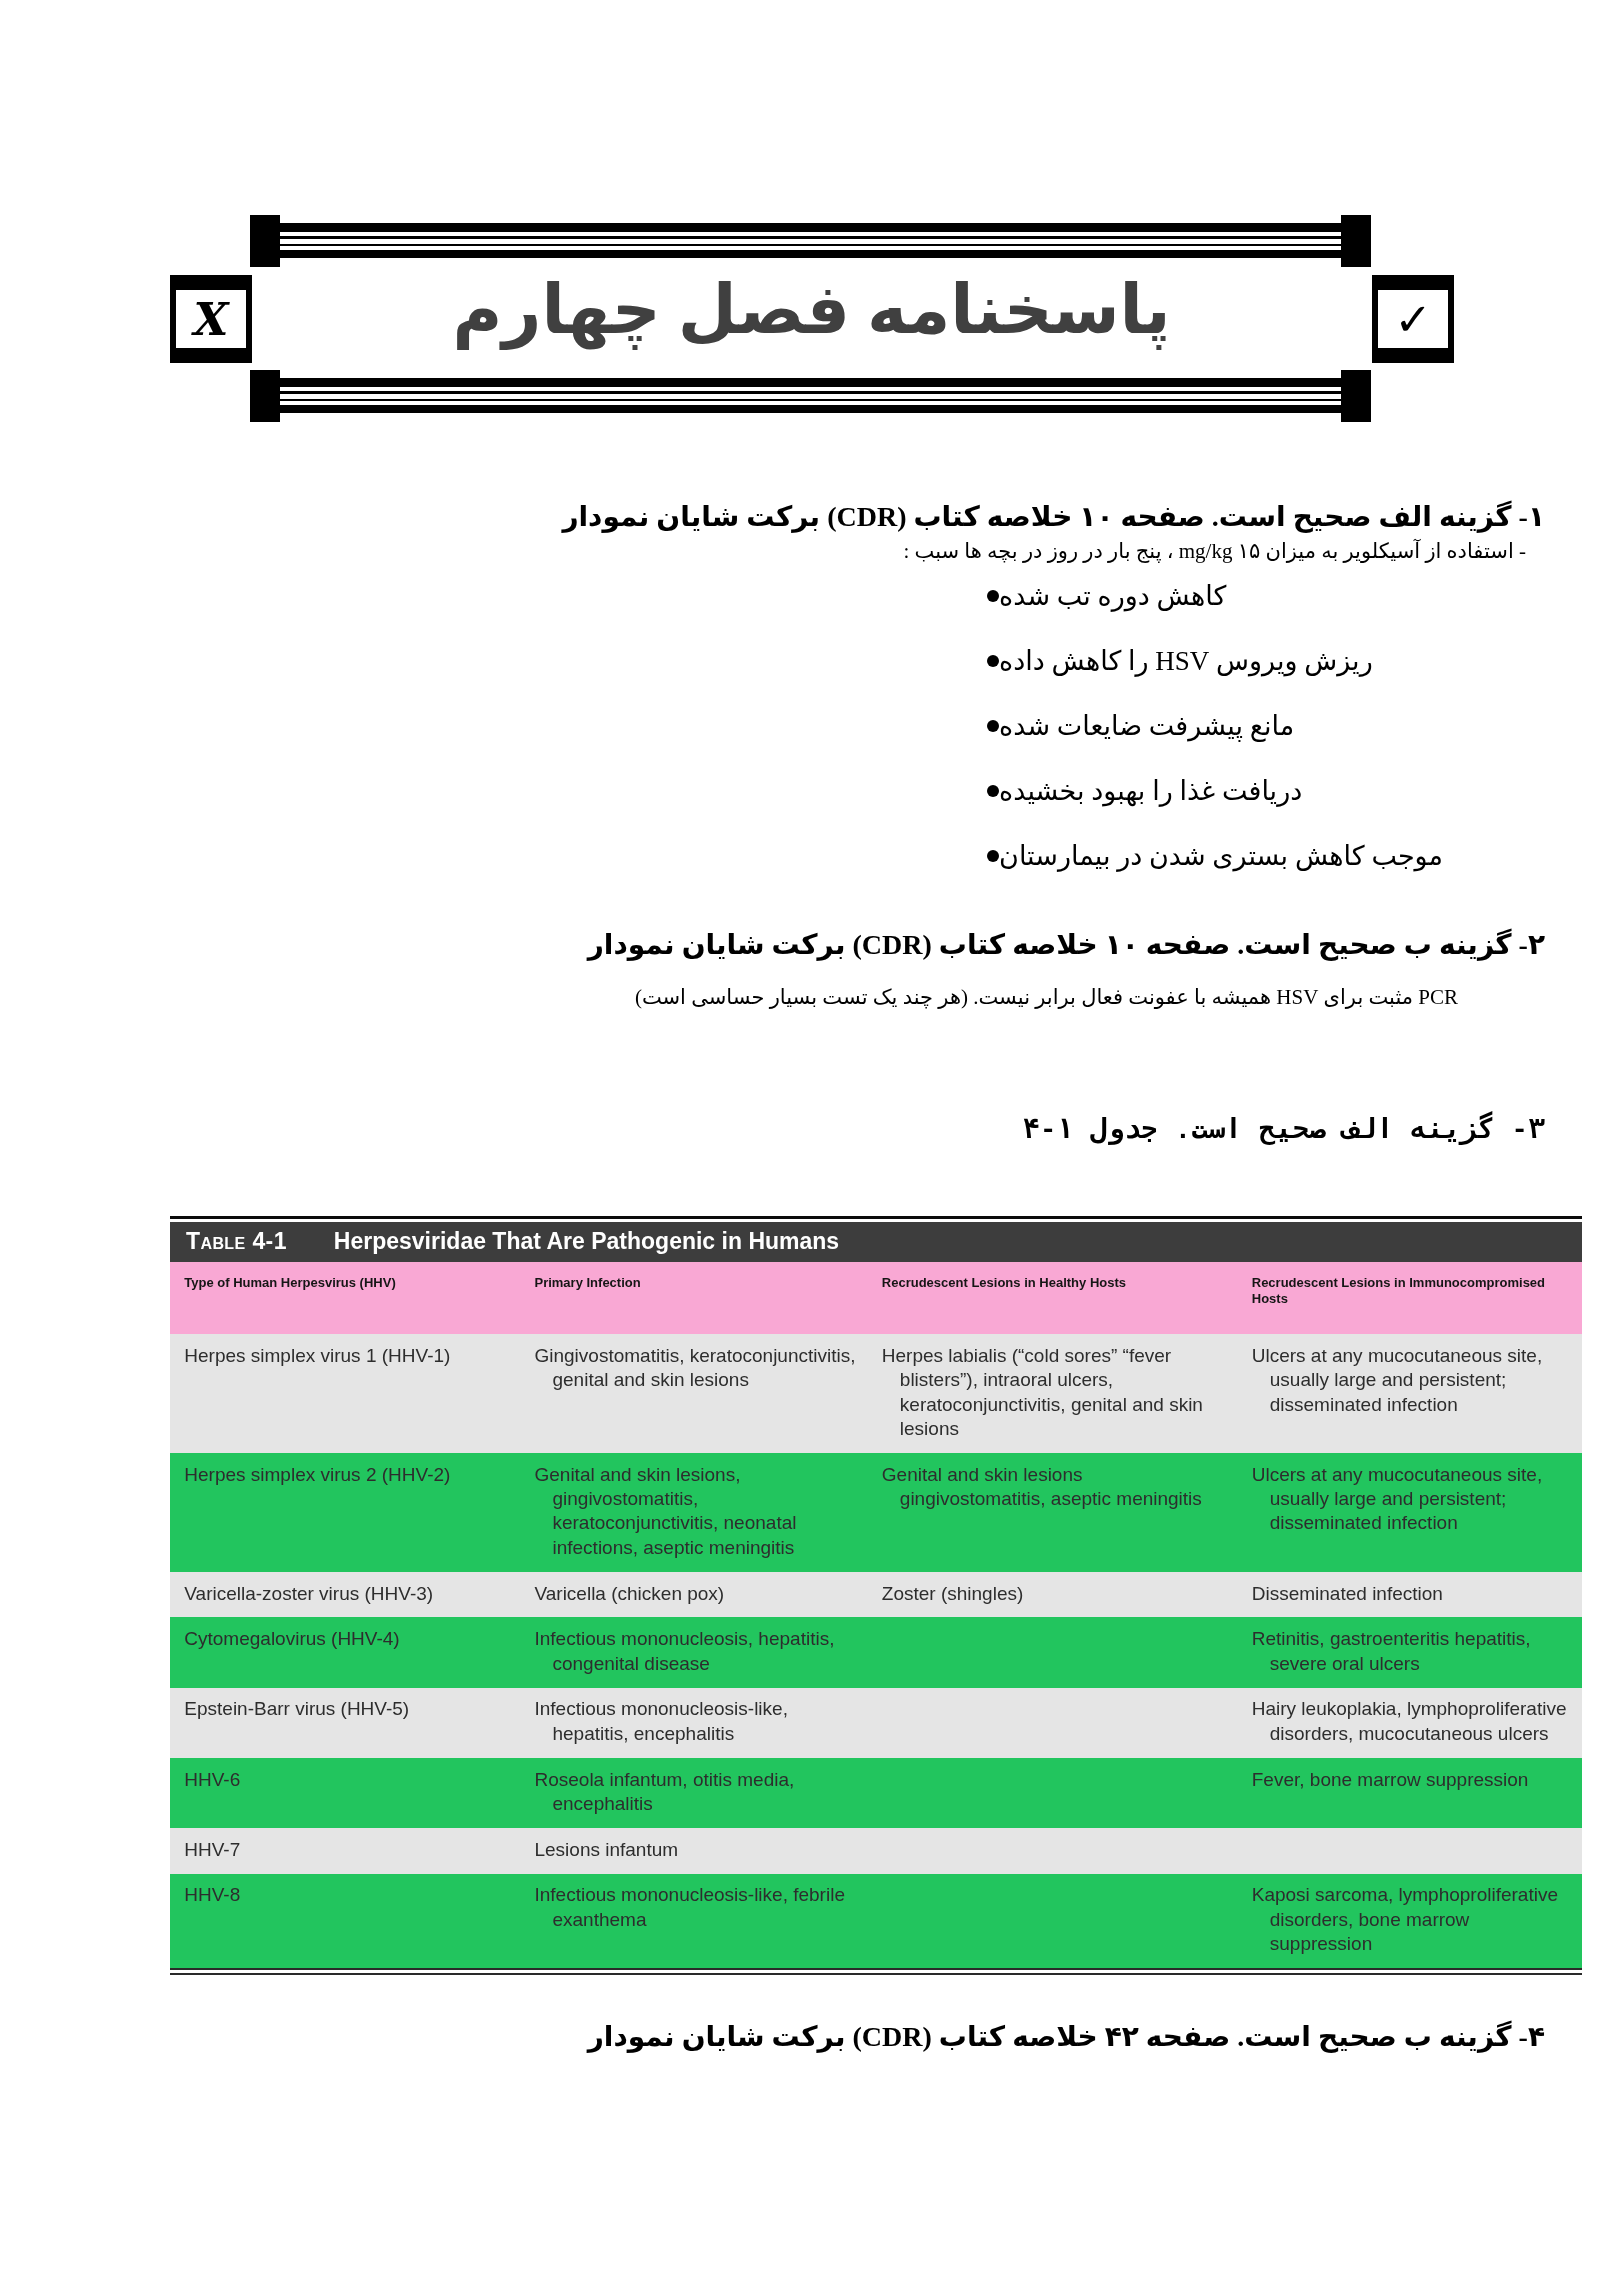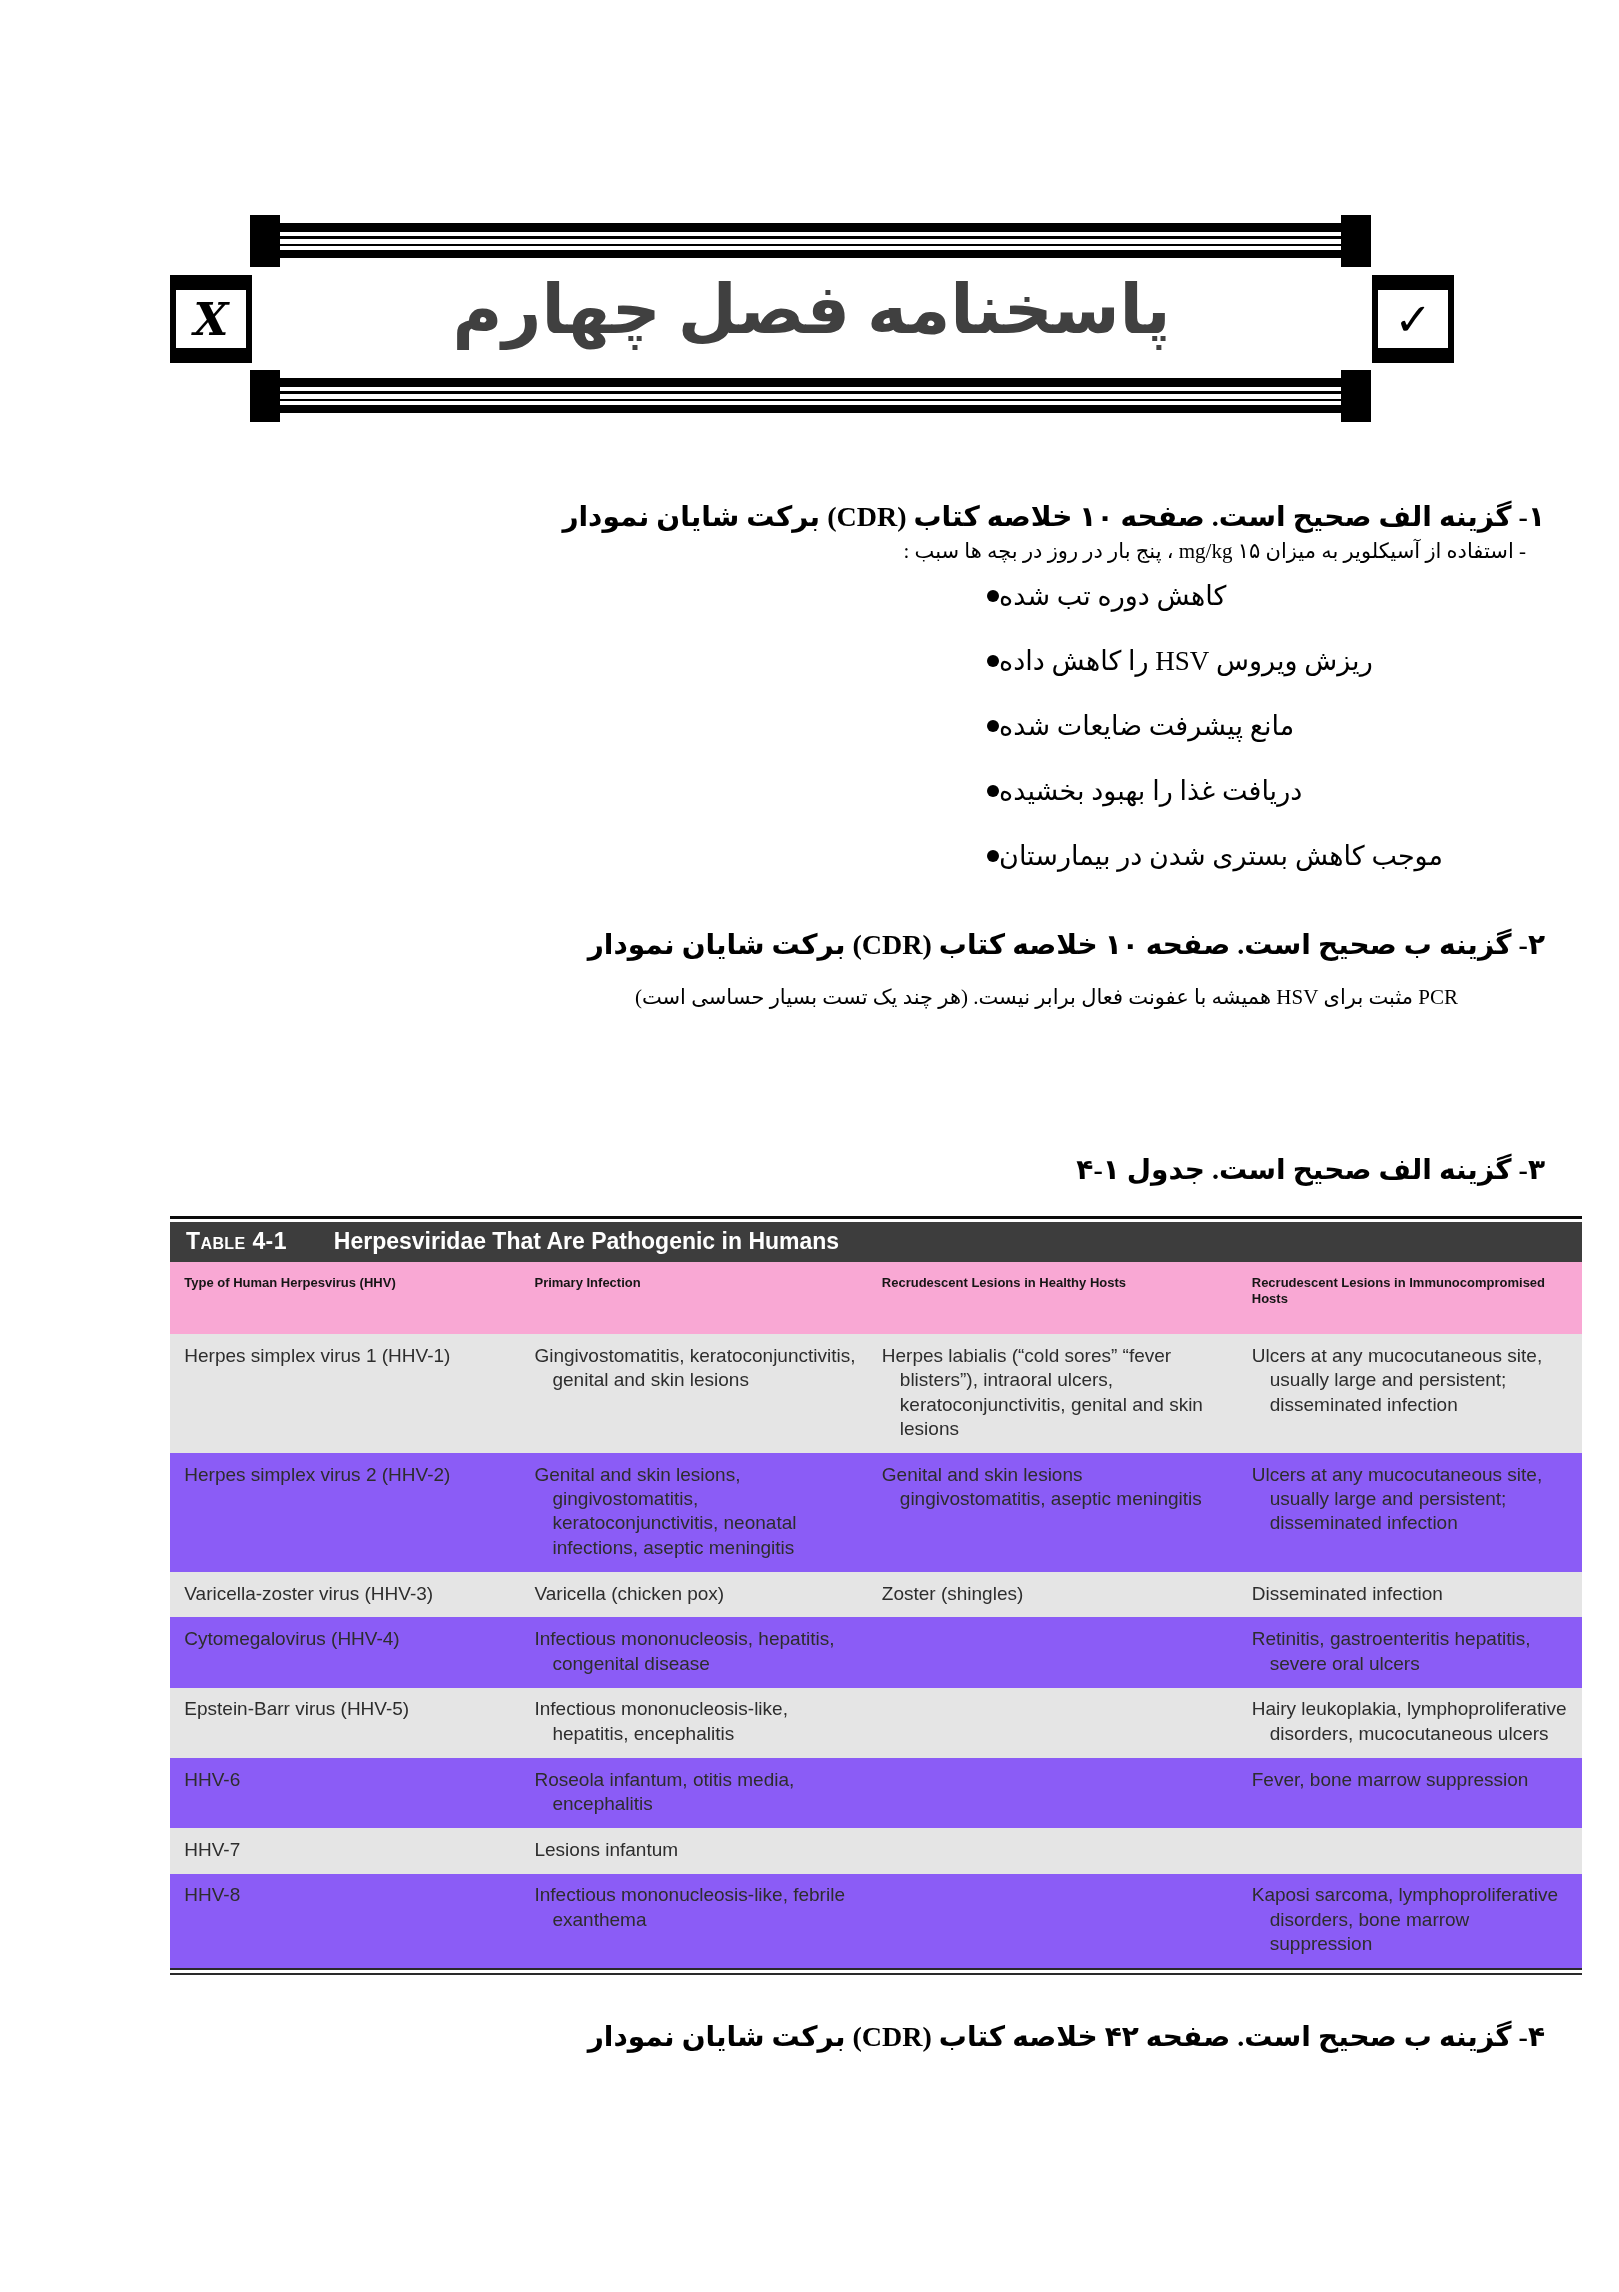--- a/index.html
+++ b/index.html
@@ -37,41 +37,41 @@
   .fa{direction:rtl;text-align:right;position:absolute;color:#000;}
   .fa-h{font-size:28px;font-weight:700;letter-spacing:0;}
   .fa-b{font-size:21px;font-weight:400;}
   #s1-heading{top:500px;right:74px;}
   #s1-sub{top:539px;right:93px;font-weight:400;}
   #s1-bullets{top:580px;right:176px;}
   .bullet-item{display:flex;flex-direction:row-reverse;align-items:center;margin-bottom:33px;font-size:27px;}
   .bullet-dot{width:12.5px;height:12.5px;border-radius:50%;background:#000;margin-left:16px;flex:0 0 auto;}
   #s2-heading{top:928px;right:74px;}
   #s2-body{top:985px;right:161px;}
-  #s3-heading{top:1153px;right:74px;}
+  #s3-heading{top:1112px;right:74px;font-family:Liberation Mono, monospace;}
   #s4-heading{top:2020px;right:74px;}
 
   
   #tbl-wrap{position:absolute;left:170px;top:1216px;width:1412px;
     font-family:"Liberation Sans",sans-serif;
     border-top:3.6px solid #0a0a0a;border-bottom:7.2px double #2a2a2a;}
   #tbl-titlebar{margin-top:2.7px;background:#3d3d3d;color:#ffffff;
     padding:6.3px 16px 7.2px 16px;display:flex;align-items:baseline;}
   #tbl-label{font-weight:700;font-size:23px;font-variant:small-caps;letter-spacing:0.4px;}
   #tbl-title{font-weight:700;font-size:23px;margin-left:47px;}
   table.htable{border-collapse:collapse;width:100%;table-layout:fixed;}
   table.htable col.c1{width:24.8%;} table.htable col.c2{width:24.6%;}
   table.htable col.c3{width:26.2%;} table.htable col.c4{width:24.4%;}
   table.htable th{background:#f9a8d4;color:#161616;font-size:13px;font-weight:700;
     text-align:left;vertical-align:top;padding:12.5px 10.7px 27px 14.3px;line-height:1.25;}
   table.htable td{font-size:19px;color:#2d2d2d;vertical-align:top;
     padding:9.9px 10.7px 11.6px 14.3px;line-height:1.28;}
   table.htable td .hang{padding-left:18px;text-indent:-18px;}
   table.htable tr.r-light td{background:#e5e5e5;}
-  table.htable tr.r-dark td{background:#8b5cf6;}
+  table.htable tr.r-dark td{background:#22c55e;}
 </style>
 </head>
 <body>
 
 <div id="page">
 
   <div class="rule-band band-top"></div>
   <div class="band-cap cap-tl"></div>
   <div class="band-cap cap-tr"></div>
 

